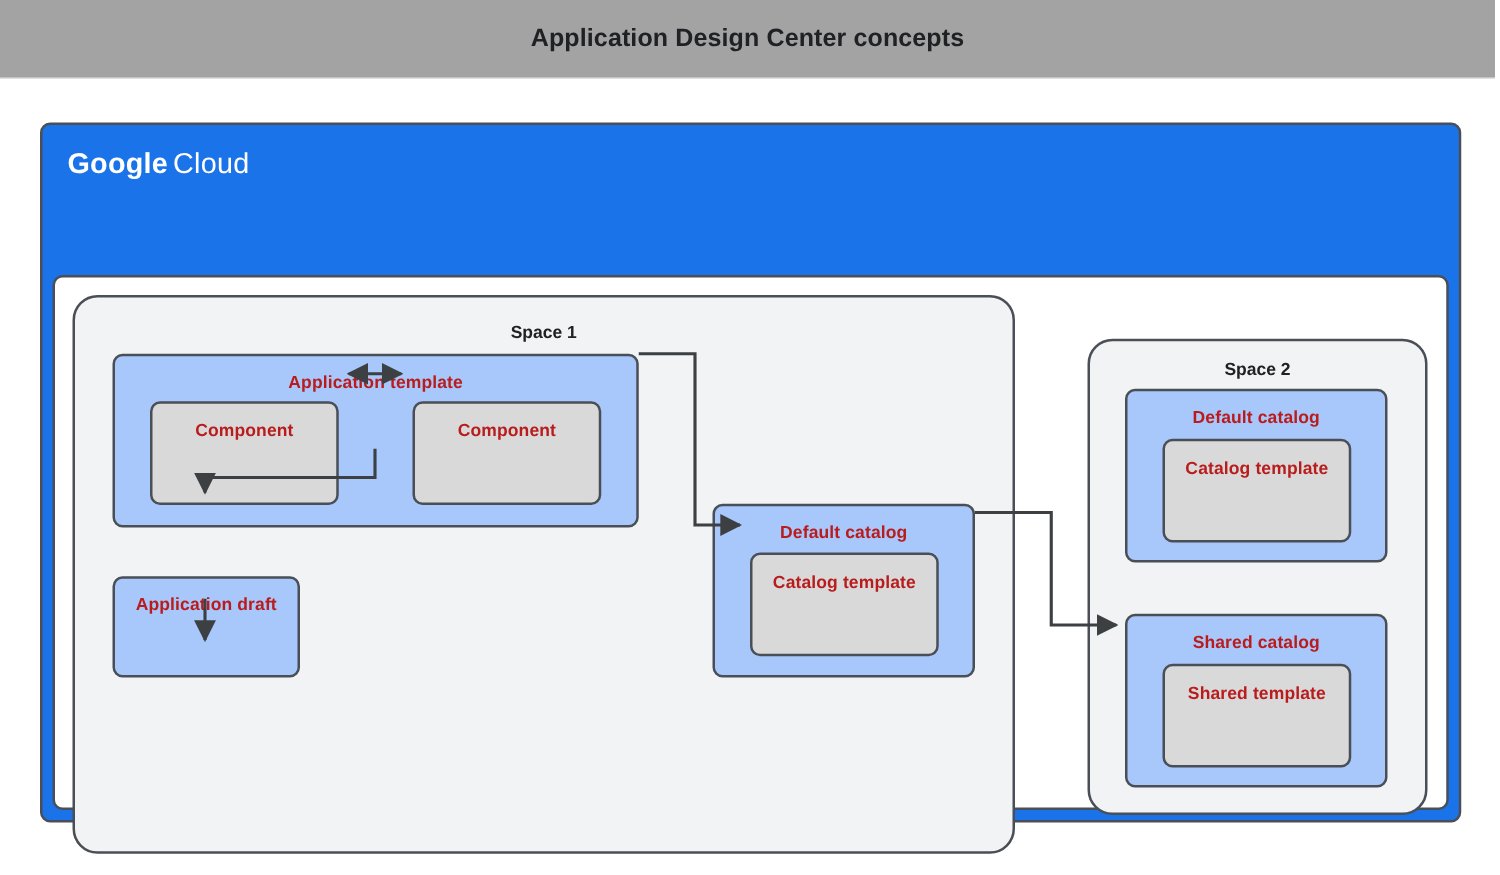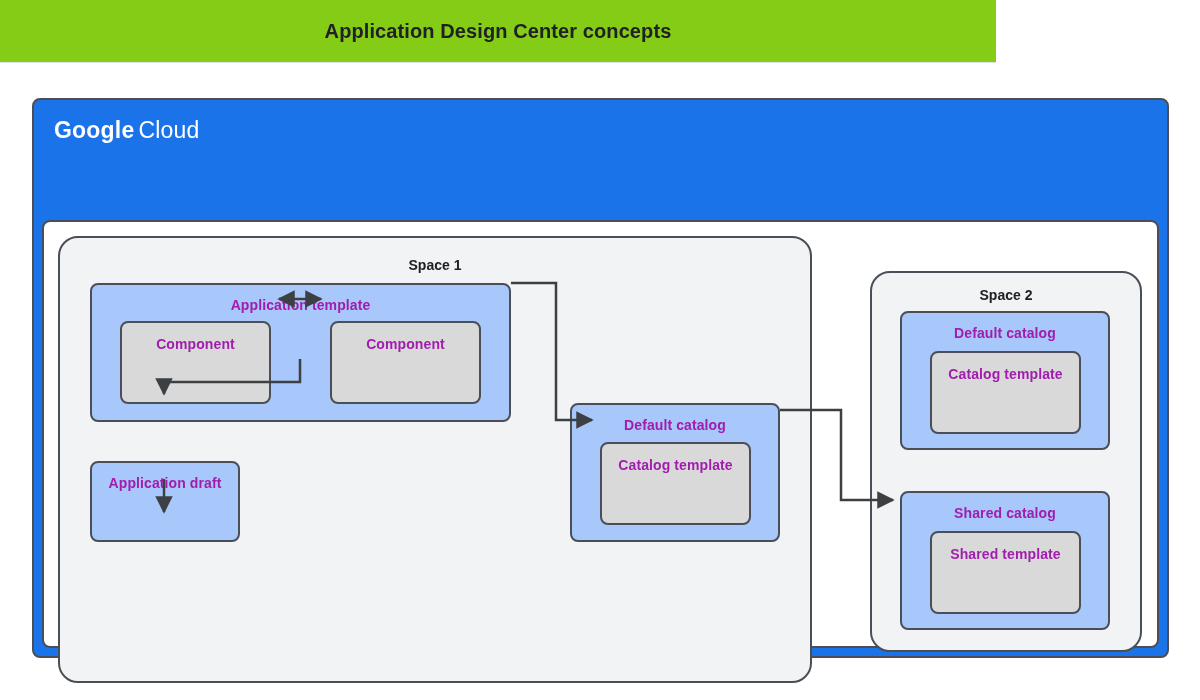--- a/index.html
+++ b/index.html
@@ -12,23 +12,23 @@
     height: 700px;
     font-family: "Liberation Sans", sans-serif;
     overflow: hidden;
     position: relative;
   }
 
   
   #title-bar {
     position: absolute;
     left: 0; top: 0;
-    width: 996px;
+    width: 1196px;
     height: 63px;
-    background: #84cc16;
+    background: #a3a3a3;
     border-bottom: 1px solid #dfe3e6;
     box-sizing: border-box;
     display: flex;
     align-items: center;
     justify-content: center;
   }
   #page-title {
     font-size: 20px;
     font-weight: bold;
     color: #202124;
@@ -51,21 +51,21 @@
     border: 2px solid #4a4f57;
     border-radius: 8px;
   }
   .node > .node-label {
     position: absolute;
     left: 0;
     width: 100%;
     text-align: center;
     font-size: 14px;
     font-weight: bold;
-    color: #a21caf;
+    color: #b91c1c;
     letter-spacing: 0.1px;
   }
 
   
   #gcloud-frame {
     position: absolute;
     left: 32px; top: 35px;
     width: 1137px; height: 560px;
     background: #1a73e8;
     border: 2px solid #4a4f57;

